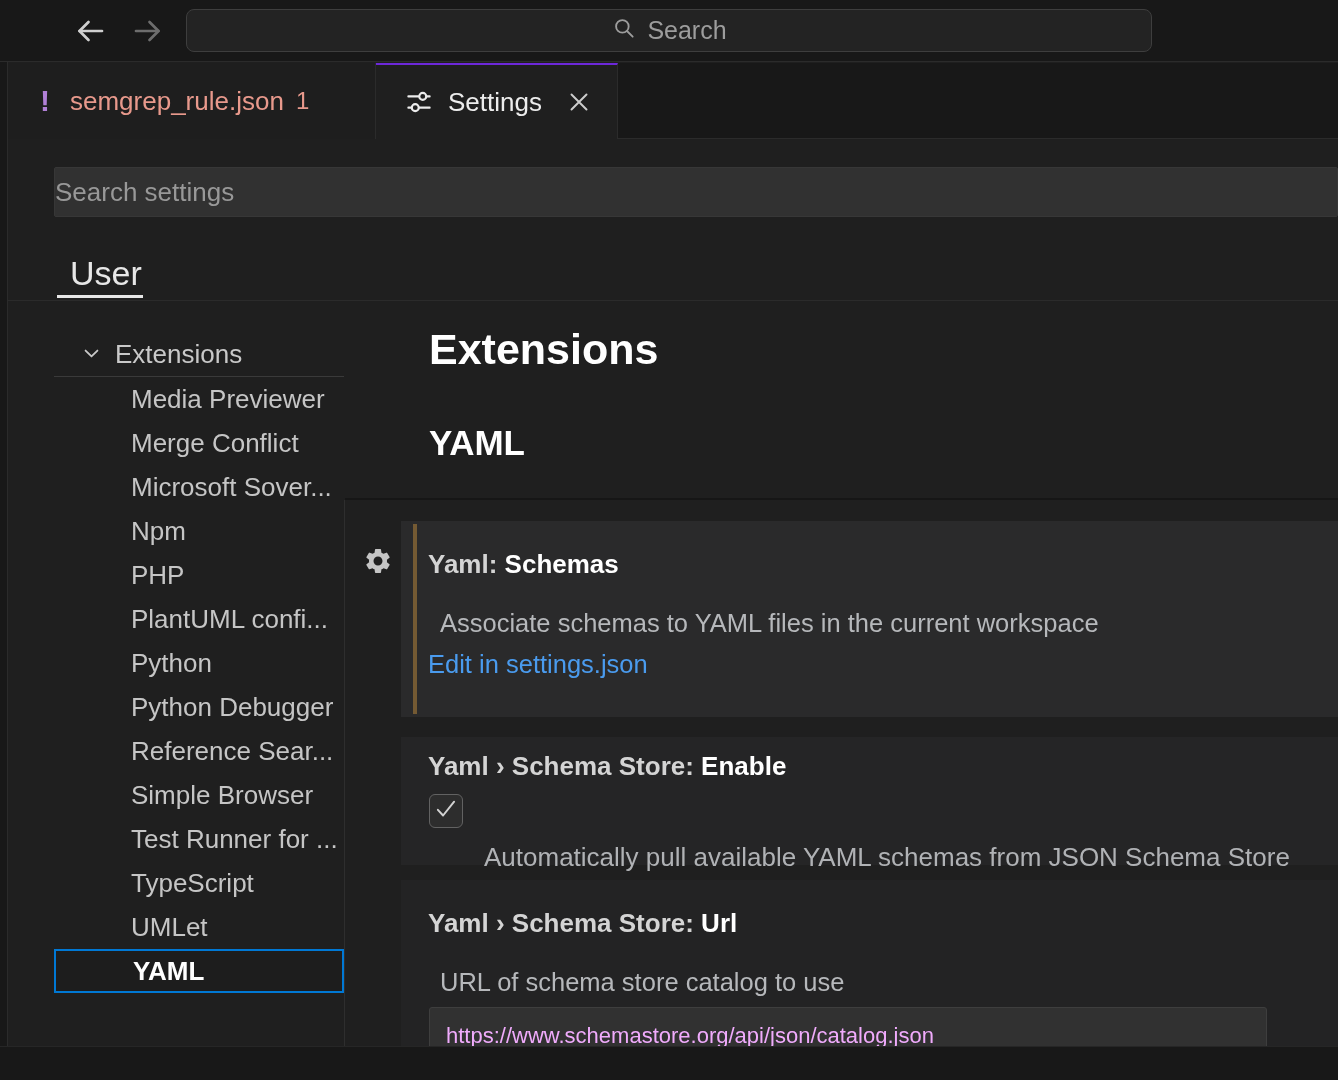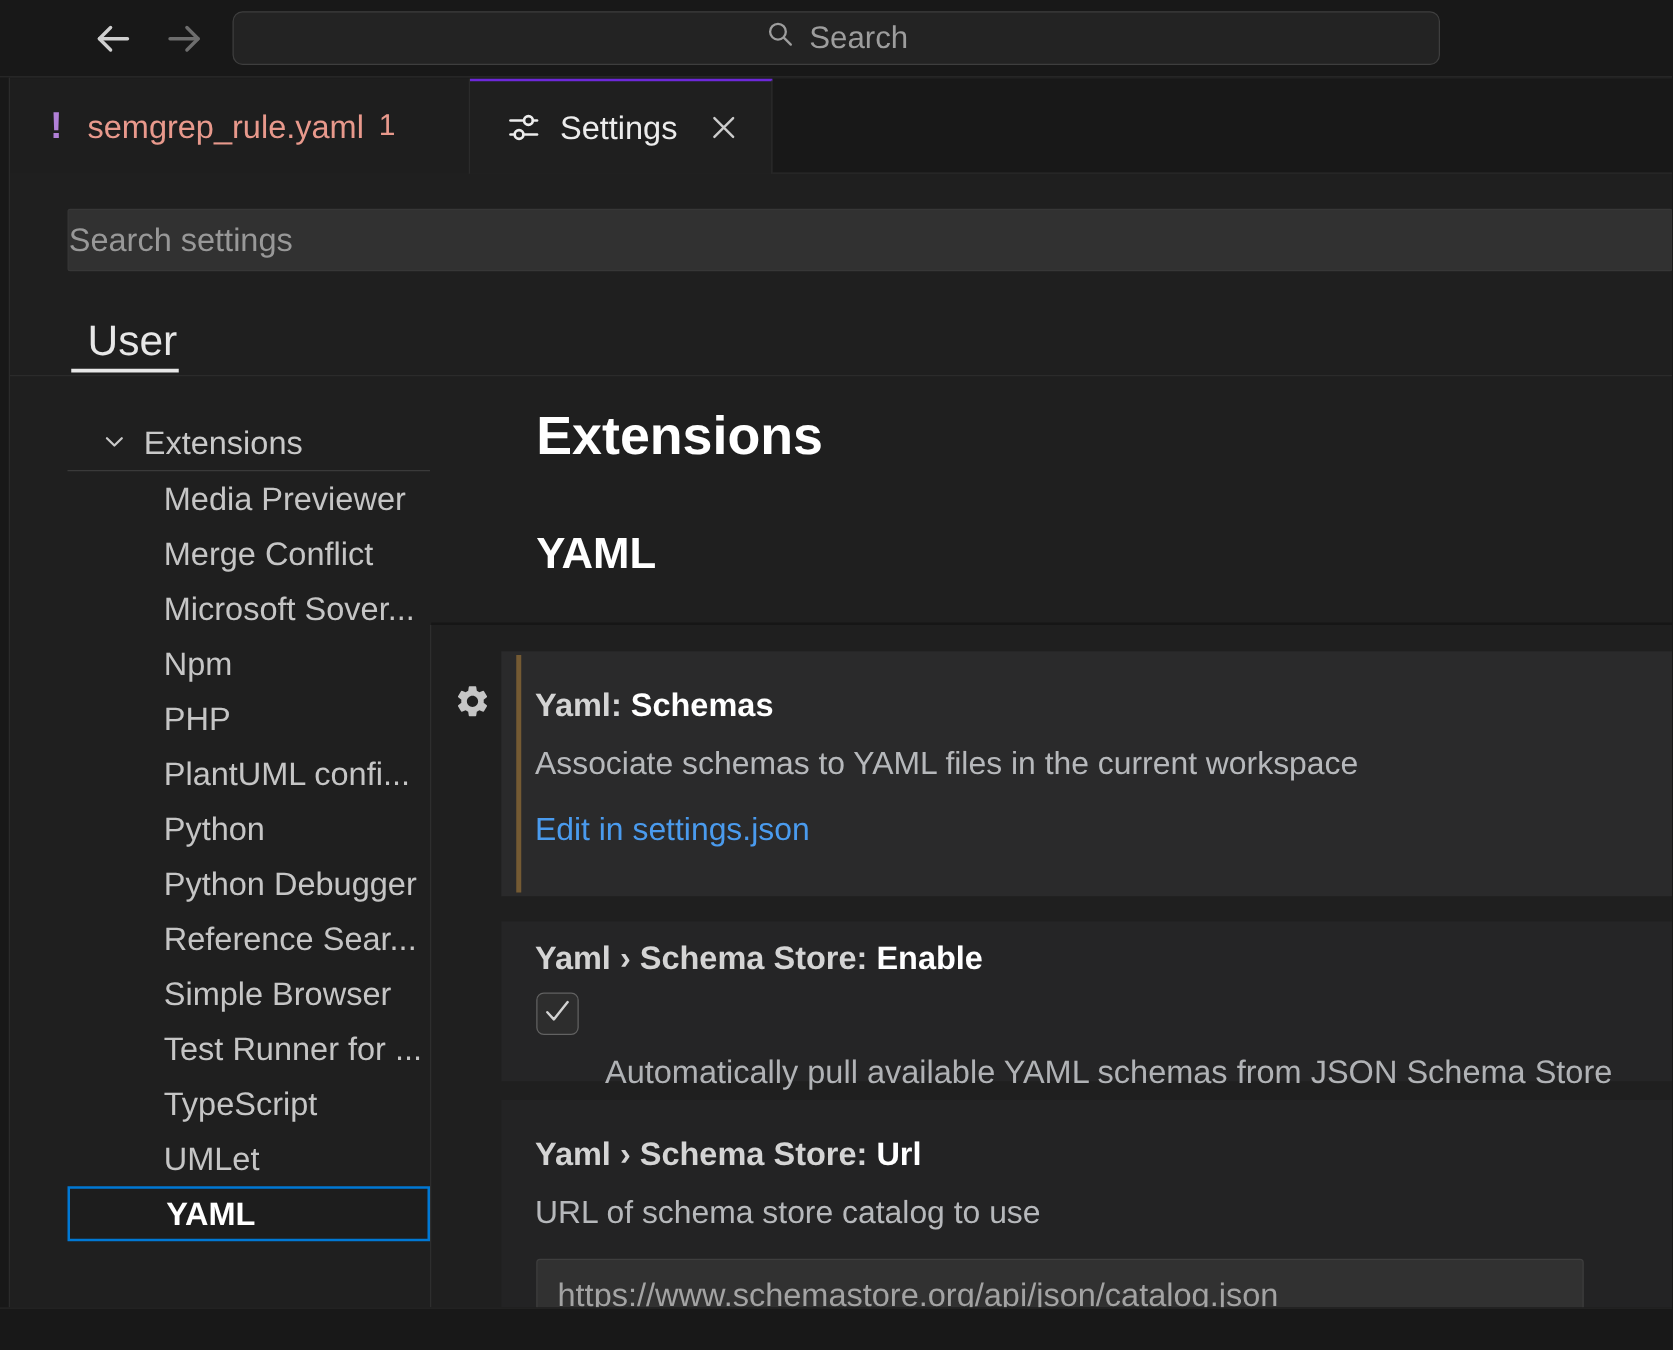--- a/index.html
+++ b/index.html
@@ -69,31 +69,31 @@
   .row1{top:381px;height:196px;background:#2a2a2b;}
   .row2{top:597px;height:128px;background:#252526;}
   .row3{top:740px;height:166px;background:#232324;}
   .modbar{position:absolute;left:12px;top:3px;bottom:3px;width:4px;background:#745a33;}
   .row-title{position:absolute;left:27px;font-size:26px;white-space:nowrap;}
   .row-title .pre{color:#d4d4d4;font-weight:600;}
   .row-title .main{color:#ffffff;font-weight:700;}
   .row1 .row-title{top:28px;}
   .row2 .row-title{top:14px;}
   .row3 .row-title{top:28px;}
-  .desc{position:absolute;left:27px;margin:0;font-size:25.5px;color:#b6b8bb;white-space:nowrap;}
+  .desc{position:absolute;left:27px;margin:12px;font-size:25.5px;color:#b6b8bb;white-space:nowrap;}
   .row1 .desc{top:76px;}
   .row3 .desc{top:76px;}
   .edit-link{position:absolute;left:27px;top:129px;font-size:25.5px;color:#4a9bee;text-decoration:none;cursor:pointer;}
   .checkbox{position:absolute;left:28px;top:57px;width:34px;height:34px;background:#2d2d2d;
             border:1.5px solid #626262;border-radius:6px;box-sizing:border-box;
             display:flex;align-items:center;justify-content:center;cursor:pointer;}
   .cb-label{position:absolute;left:83px;top:61px;font-size:26px;color:#b0b2b5;white-space:nowrap;margin-top:44px;}
   .url-input{position:absolute;left:28px;top:127px;width:838px;height:58px;background:#313131;
-             border:1px solid #3e3e3e;border-radius:3px;box-sizing:border-box;color:#a3a3a3;
-             font-size:26px;padding:0 16px;outline:none;font-family:"Liberation Sans",sans-serif;}
+             border:1px solid #3e3e3e;border-radius:3px;box-sizing:border-box;color:#f0abfc;
+             font-size:22px;padding:0 16px;outline:none;font-family:"Liberation Sans",sans-serif;}
 </style>
 </head>
 <body>
 
 <div class="screen">
 
   <header class="titlebar">
     <div class="nav-arrows">
       <span>
         <svg width="36" height="36" viewBox="0 0 24 24" fill="none" stroke="#cfcfcf" stroke-width="1.8" stroke-linecap="round" stroke-linejoin="round">
@@ -117,21 +117,21 @@
       </span>
       <span>Search</span>
     </div>
   </header>
 
   <div class="left-strip"></div>
 
   <div class="tabbar">
     <div class="tab tab-file">
       <span class="yaml-glyph">!</span>
-      <span class="tab-file-label">semgrep_rule.yaml</span>
+      <span class="tab-file-label">semgrep_rule.json</span>
       <span class="tab-badge">1</span>
     </div>
     <div class="tab tab-settings">
       <span class="icon">
         <svg width="30" height="30" viewBox="0 0 24 24" fill="none" stroke="#ececec" stroke-width="1.7" stroke-linecap="round">
             <path d="M3.5 7.5h8"></path>
             <circle cx="15" cy="7.5" r="2.8"></circle>
             <path d="M18 7.5h2.5"></path>
             <path d="M3.5 16.5h2.5"></path>
             <circle cx="9" cy="16.5" r="2.8"></circle>

